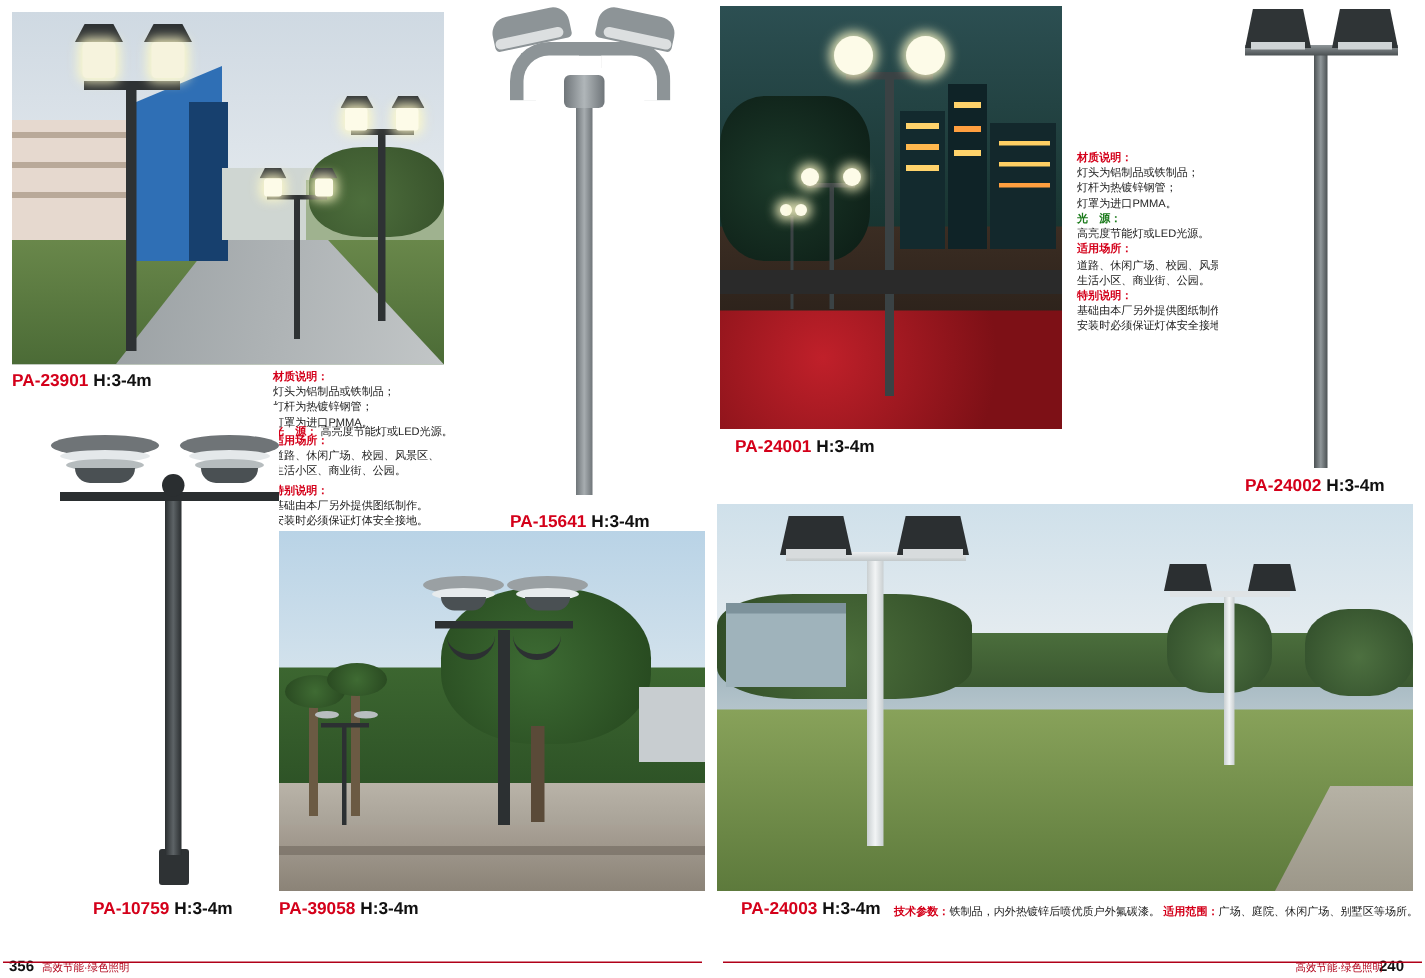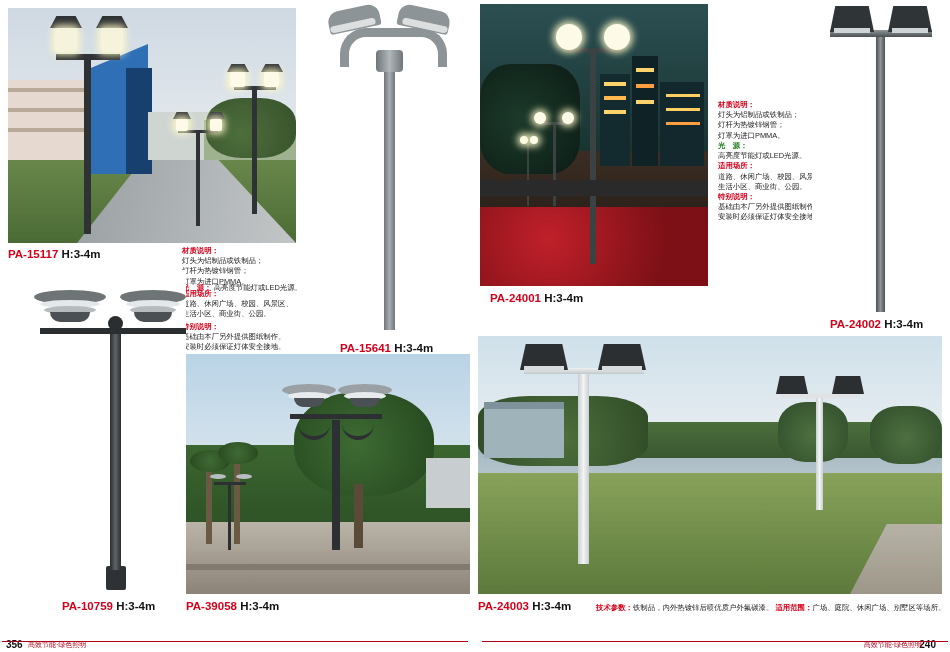--- a/index.html
+++ b/index.html
@@ -120,21 +120,21 @@
       <div style="position:absolute;left:1px;top:0;width:22px;height:8px;background:#2e3234;clip-path:polygon(20% 0,80% 0,100% 100%,0 100%);"></div>
       <div class="bulb" style="left:4px;top:8px;width:15px;height:15px;border-radius:2px;"></div>
     </div>
     <div class="lamp" style="left:252px;top:56px;width:24px;height:24px;">
       <div style="position:absolute;left:1px;top:0;width:22px;height:8px;background:#2e3234;clip-path:polygon(20% 0,80% 0,100% 100%,0 100%);"></div>
       <div class="bulb" style="left:4px;top:8px;width:15px;height:15px;border-radius:2px;"></div>
     </div>
   </div>
 
   <div class="caption" style="left:8px;top:248px;">
-    <span>PA-15117</span>
+    <span>PA-23901</span>
     <span class="h">H:3-4m</span>
   </div>
 
   <div class="spec" style="left:182px;top:246px;width:122px;">
     <div class="t">材质说明：</div>
     <div>灯头为铝制品或铁制品；</div>
     <div>灯杆为热镀锌钢管；</div>
     <div>灯罩为进口PMMA。</div>
     <div class="t" style="margin-top:2px;">适用场所：</div>
 
@@ -325,21 +325,21 @@
 
     <div class="pole" style="left:338px;top:58px;width:7px;height:116px;background:linear-gradient(90deg,#c9cfd1,#f2f4f5,#c9cfd1);"></div>
     <div class="arm" style="left:302px;top:58px;width:80px;height:4px;background:#dfe3e5;"></div>
     <div style="position:absolute;left:298px;top:40px;width:32px;height:18px;background:#2b2f31;clip-path:polygon(12% 0,88% 0,100% 100%,0 100%);"></div>
     <div style="position:absolute;left:354px;top:40px;width:32px;height:18px;background:#2b2f31;clip-path:polygon(12% 0,88% 0,100% 100%,0 100%);"></div>
 
     <div style="position:absolute;left:372px;top:188px;width:92px;height:70px;background:linear-gradient(#b6b2a5,#9c9789);
          clip-path:polygon(40% 0,100% 0,100% 100%,0 100%);"></div>
   </div>
 
-  <div class="caption" style="left:478px;top:600px;">
+  <div class="caption" style="left:494px;top:600px;">
     <span>PA-24003</span>
     <span class="h">H:3-4m</span>
   </div>
 
   <div style="position:absolute;left:596px;top:603px;font-size:7.4px;color:#222;white-space:nowrap;">
     <span class="t" style="color:#d4001a;font-weight:bold;">技术参数：</span><span>铁制品，内外热镀锌后喷优质户外氟碳漆。</span>
     <span class="t" style="color:#d4001a;font-weight:bold;">适用范围：</span><span>广场、庭院、休闲广场、别墅区等场所。</span>
   </div>
 
   <div class="footbar">

